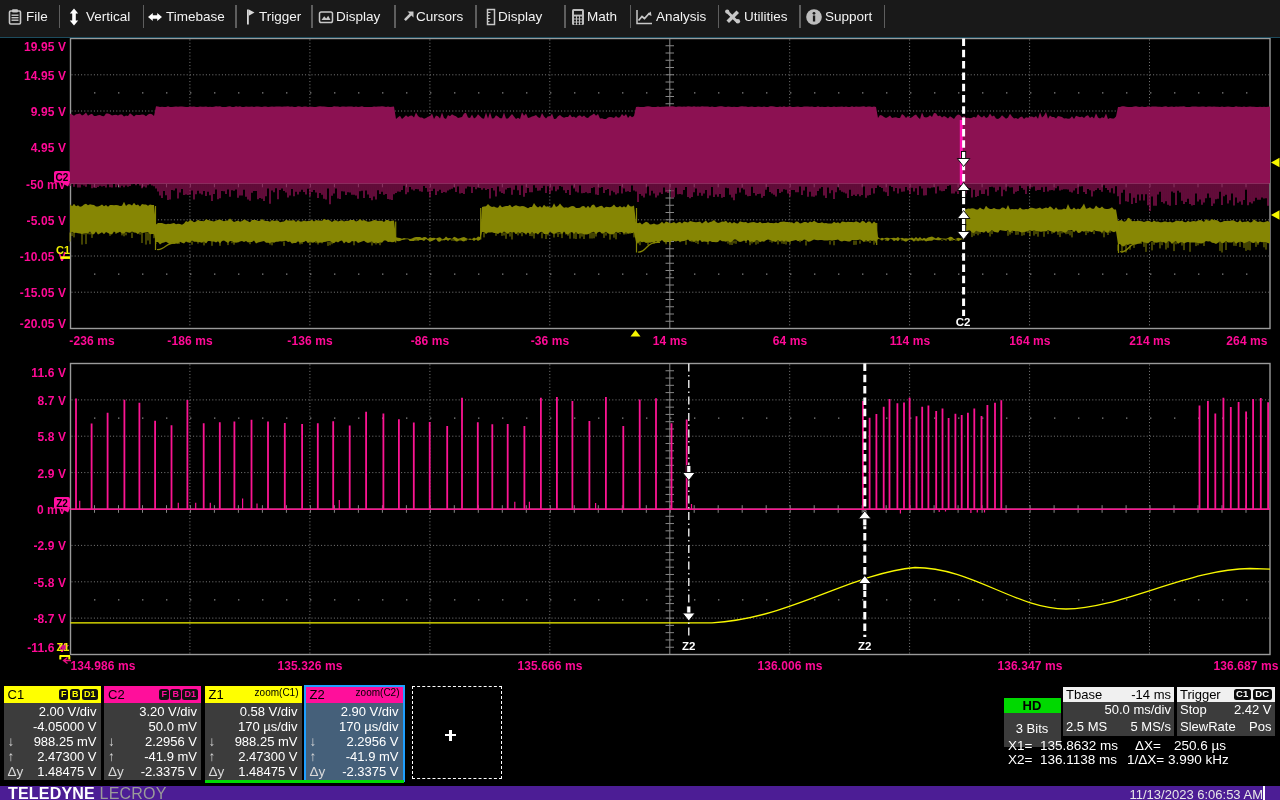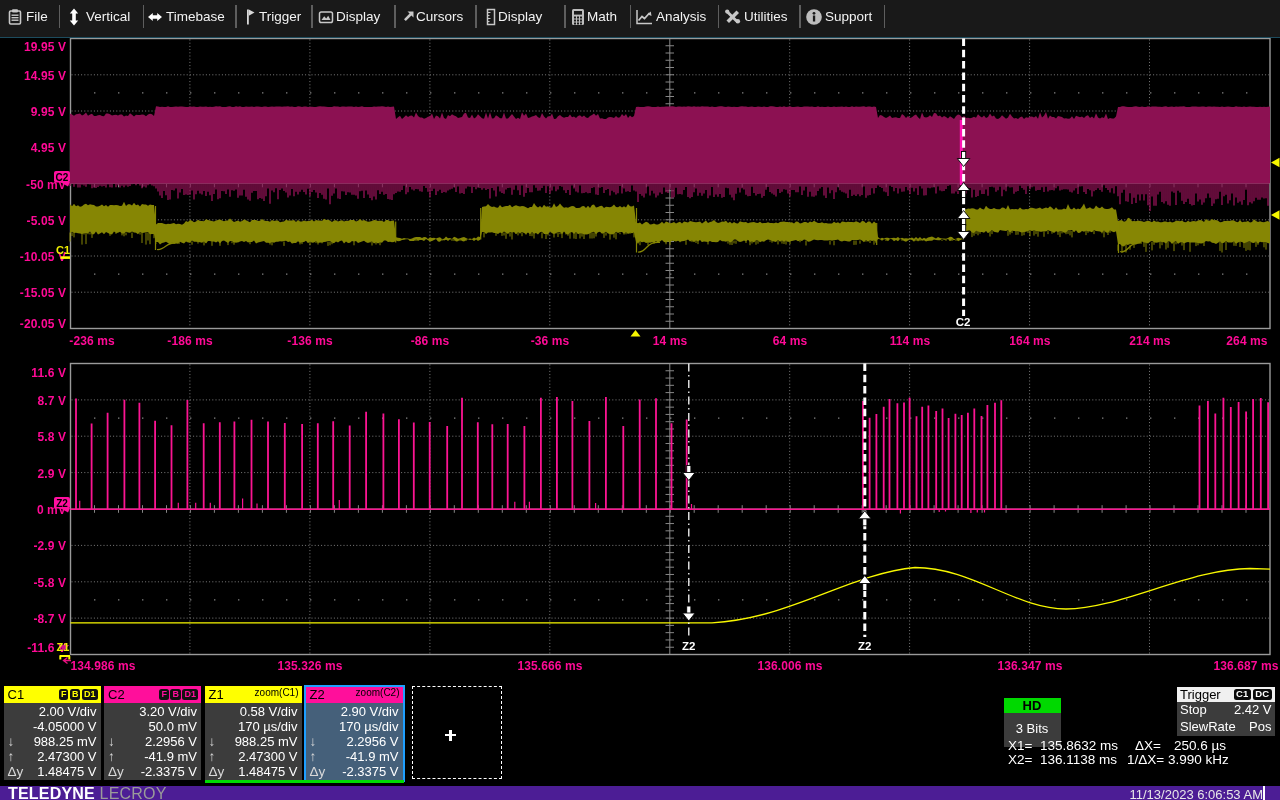--- a/index.html
+++ b/index.html
@@ -327,20 +327,27 @@
     </div>
 <div style="position:absolute;left:303.5px;top:-1.5px;width:101px;height:97px;border:2px solid #1e9fff;"></div>
 <div id="grnline"></div>
 <div id="addbox">
       <div>+</div>
     </div>
 <div id="hd">
       <div class="h">HD</div>
       <div class="b">3 Bits</div>
     </div>
+<div id="tbase">
+      <div class="wh">Tbase<span class="r">-14 ms</span></div>
+  <div class="gb">
+        <div class="ln" style="text-align:right">50.0 ms/div</div>
+  <div class="ln">2.5 MS<span class="r">5 MS/s</span></div>
+      </div>
+    </div>
 <div id="trig">
       <div class="wh">Trigger<span class="bdg2">DC</span><span class="bdg2">C1</span></div>
   <div class="gb">
         <div class="ln">Stop<span class="r">2.42 V</span></div>
   <div class="ln">SlewRate<span class="r">Pos</span></div>
       </div>
     </div>
 </div>
 <div id="readout">
 <span style="left:1008px;top:737.5px">X1=</span>

